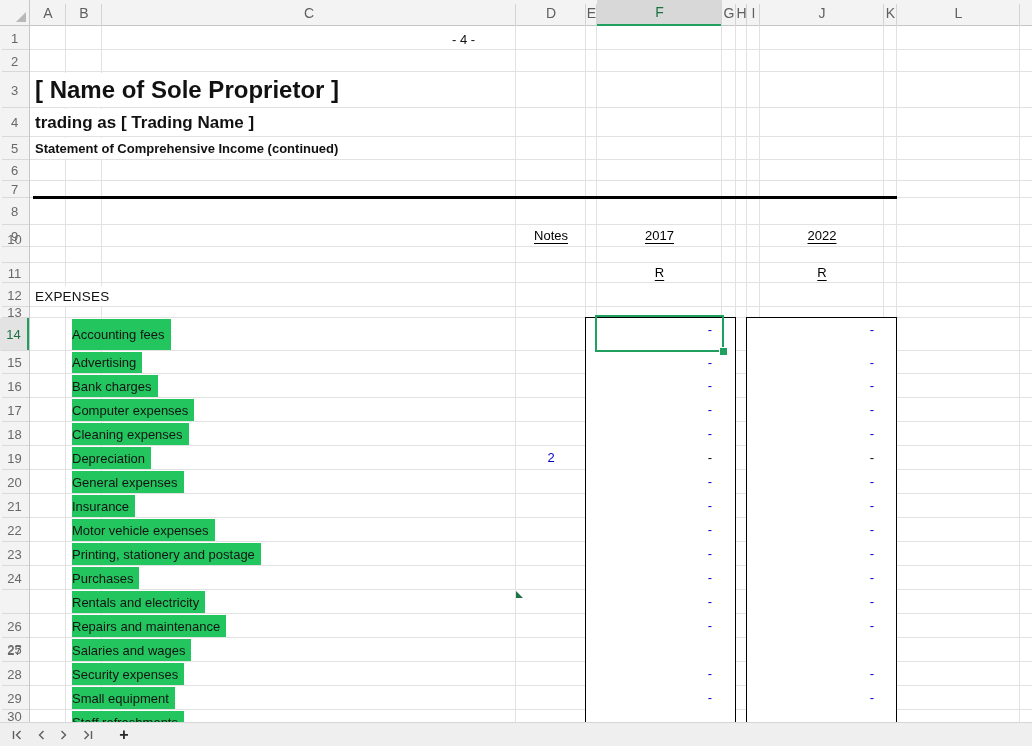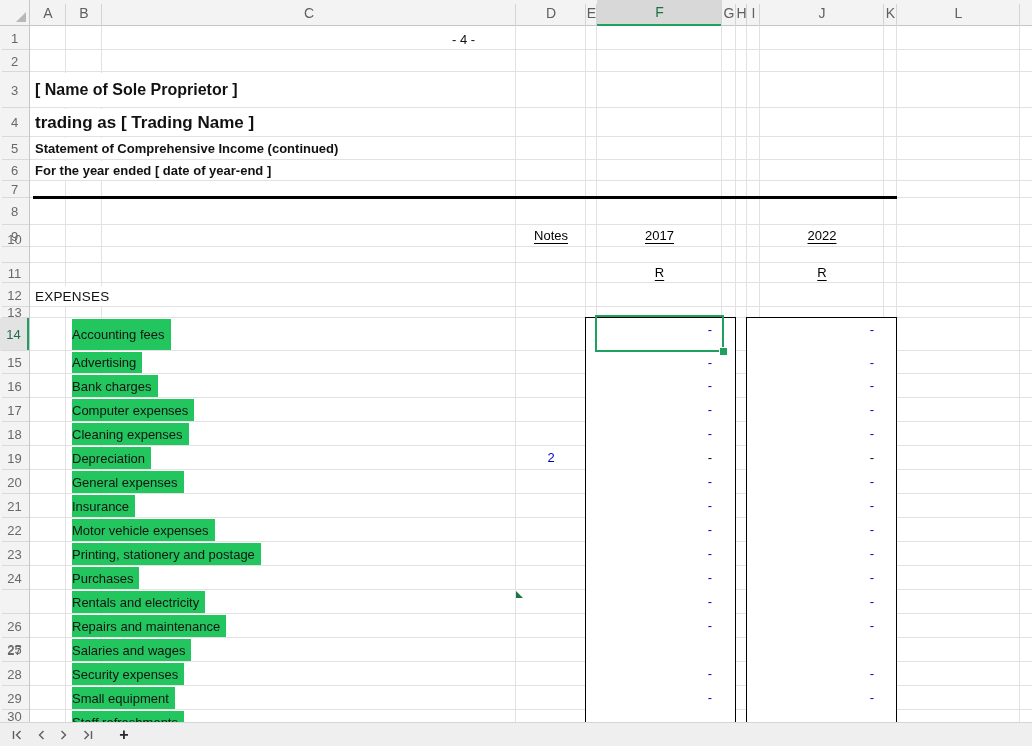--- a/index.html
+++ b/index.html
@@ -22,21 +22,21 @@
           border-right:1px solid #C6C6C6;border-bottom:1px solid #C6C6C6;box-sizing:border-box;}
   #corner .tri{position:absolute;right:3px;bottom:3px;width:0;height:0;
           border-left:10px solid transparent;border-bottom:10px solid #B8B8B8;}
   
   .vline{position:absolute;width:1px;background:#E2E2E2;z-index:1;}
   .hline{position:absolute;height:1px;background:#E2E2E2;z-index:1;}
   
   .txt{position:absolute;white-space:nowrap;color:#111;z-index:5;}
   .wbg{background:#fff;display:flex;align-items:center;}
   .pagec{left:30px;width:867px;text-align:center;font-size:13px;}
-  .t1{font-size:16px;font-weight:700;}
+  .t1{font-size:24px;font-weight:700;}
   .t2{font-size:17px;font-weight:700;}
   .t3{font-size:13px;font-weight:700;}
   .colh{font-size:13px;font-weight:400;text-decoration:underline;text-underline-offset:3px;z-index:5;
         position:absolute;text-align:center;}
   .thick{position:absolute;left:33px;width:864px;height:2.5px;background:#000;z-index:8;}
   .box{position:absolute;background:#fff;border:1.5px solid #000;border-bottom:none;
        box-sizing:border-box;z-index:6;}
   .lbl{position:absolute;font-size:13px;color:#141414;background:#22c55e;z-index:7;
        display:flex;align-items:center;white-space:nowrap;padding-right:6px;}
   .dash{position:absolute;font-size:13px;text-align:right;z-index:9;}
@@ -108,21 +108,20 @@
       <div class="hline" style="top: 661px; left: 30px; width: 1002px;"></div>
       <div class="hline" style="top: 685px; left: 30px; width: 1002px;"></div>
       <div class="hline" style="top: 709px; left: 30px; width: 1002px;"></div>
       <div class="hline" style="top: 733px; left: 30px; width: 1002px;"></div>
     </div>
 
   <div class="txt pagec" style="top:32px;">- 4 -</div>
   <div class="txt wbg t1" style="left:35px;top:73px;height:34px;">[ Name of Sole Proprietor ]</div>
   <div class="txt wbg t3" style="left:35px;top:138px;height:21px;">Statement of Comprehensive Income (continued)</div>
   <div class="txt wbg t2" style="left:35px;top:109px;height:27px;">trading as [ Trading Name ]</div>
-  <div class="txt wbg t3" style="left:35px;top:161px;height:19px;">For the year ended [ date of year-end ]</div>
 
   <div class="thick" style="top:196px;"></div>
 
   <div class="colh" style="left:516px;top:228px;width:70px;">Notes</div>
   <div class="colh" style="left:597px;top:228px;width:125px;">2017</div>
   <div class="colh" style="left:760px;top:228px;width:124px;">2022</div>
   <div class="colh" style="left:597px;top:265px;width:125px;">R</div>
   <div class="colh" style="left:760px;top:265px;width:124px;">R</div>
 
   <div class="txt wbg expsec" style="left:35px;top:286px;height:20px;">EXPENSES</div>

